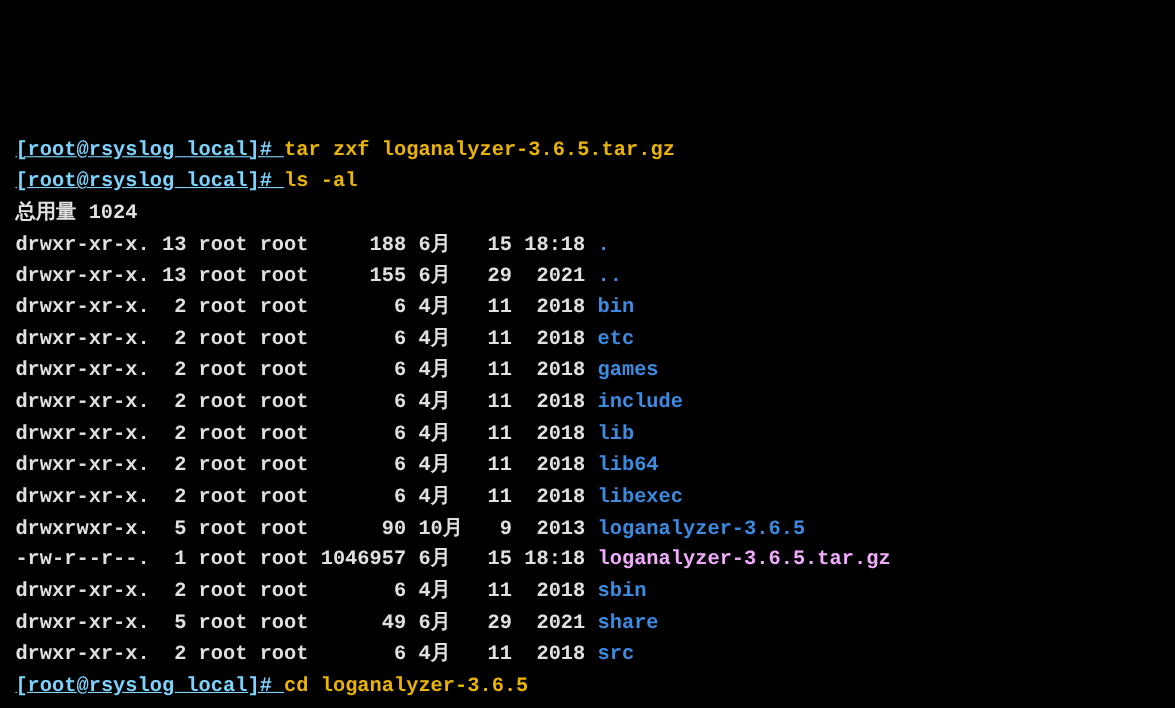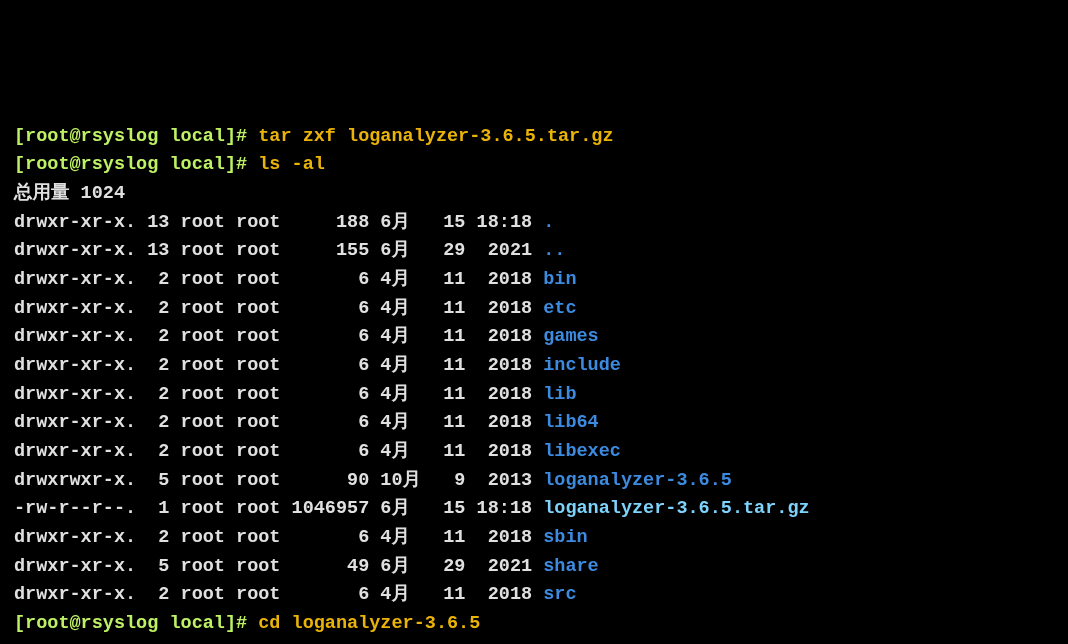--- a/index.html
+++ b/index.html
@@ -11,24 +11,24 @@
     font-size: 18.5px;
     line-height: 1.55;
     white-space: pre;
     width: 1068px;
     height: 644px;
     box-sizing: border-box;
     overflow: hidden;
     font-weight: bold;
   }
   .line { display: block; }
-  .prompt { color: #bef264; }
+  .prompt { color: #7dd3fc; text-decoration: underline; }
   .cmd { color: #eab308; }
   .dir { color: #3d8be0; }
-  .arch { color: #7dd3fc; }
+  .arch { color: #f0abfc; }
 </style>
 </head>
 <body>
 
 
 
 <div id="terminal"><span class="line"><span class="prompt">[root@rsyslog local]# </span><span class="cmd">tar zxf loganalyzer-3.6.5.tar.gz</span></span><span class="line"><span class="prompt">[root@rsyslog local]# </span><span class="cmd">ls -al</span></span><span class="line">总用量 1024</span><span class="line">drwxr-xr-x. 13 root root     188 6月   15 18:18 <span class="dir">.</span></span><span class="line">drwxr-xr-x. 13 root root     155 6月   29  2021 <span class="dir">..</span></span><span class="line">drwxr-xr-x.  2 root root       6 4月   11  2018 <span class="dir">bin</span></span><span class="line">drwxr-xr-x.  2 root root       6 4月   11  2018 <span class="dir">etc</span></span><span class="line">drwxr-xr-x.  2 root root       6 4月   11  2018 <span class="dir">games</span></span><span class="line">drwxr-xr-x.  2 root root       6 4月   11  2018 <span class="dir">include</span></span><span class="line">drwxr-xr-x.  2 root root       6 4月   11  2018 <span class="dir">lib</span></span><span class="line">drwxr-xr-x.  2 root root       6 4月   11  2018 <span class="dir">lib64</span></span><span class="line">drwxr-xr-x.  2 root root       6 4月   11  2018 <span class="dir">libexec</span></span><span class="line">drwxrwxr-x.  5 root root      90 10月   9  2013 <span class="dir">loganalyzer-3.6.5</span></span><span class="line">-rw-r--r--.  1 root root 1046957 6月   15 18:18 <span class="arch">loganalyzer-3.6.5.tar.gz</span></span><span class="line">drwxr-xr-x.  2 root root       6 4月   11  2018 <span class="dir">sbin</span></span><span class="line">drwxr-xr-x.  5 root root      49 6月   29  2021 <span class="dir">share</span></span><span class="line">drwxr-xr-x.  2 root root       6 4月   11  2018 <span class="dir">src</span></span><span class="line"><span class="prompt">[root@rsyslog local]# </span><span class="cmd">cd loganalyzer-3.6.5</span></span><span class="line"><span class="prompt">[root@rsyslog loganalyzer-3.6.5]# </span><span class="cmd">mkdir -p /var/www/html/loganalyzer</span></span></div>
 
 
 

